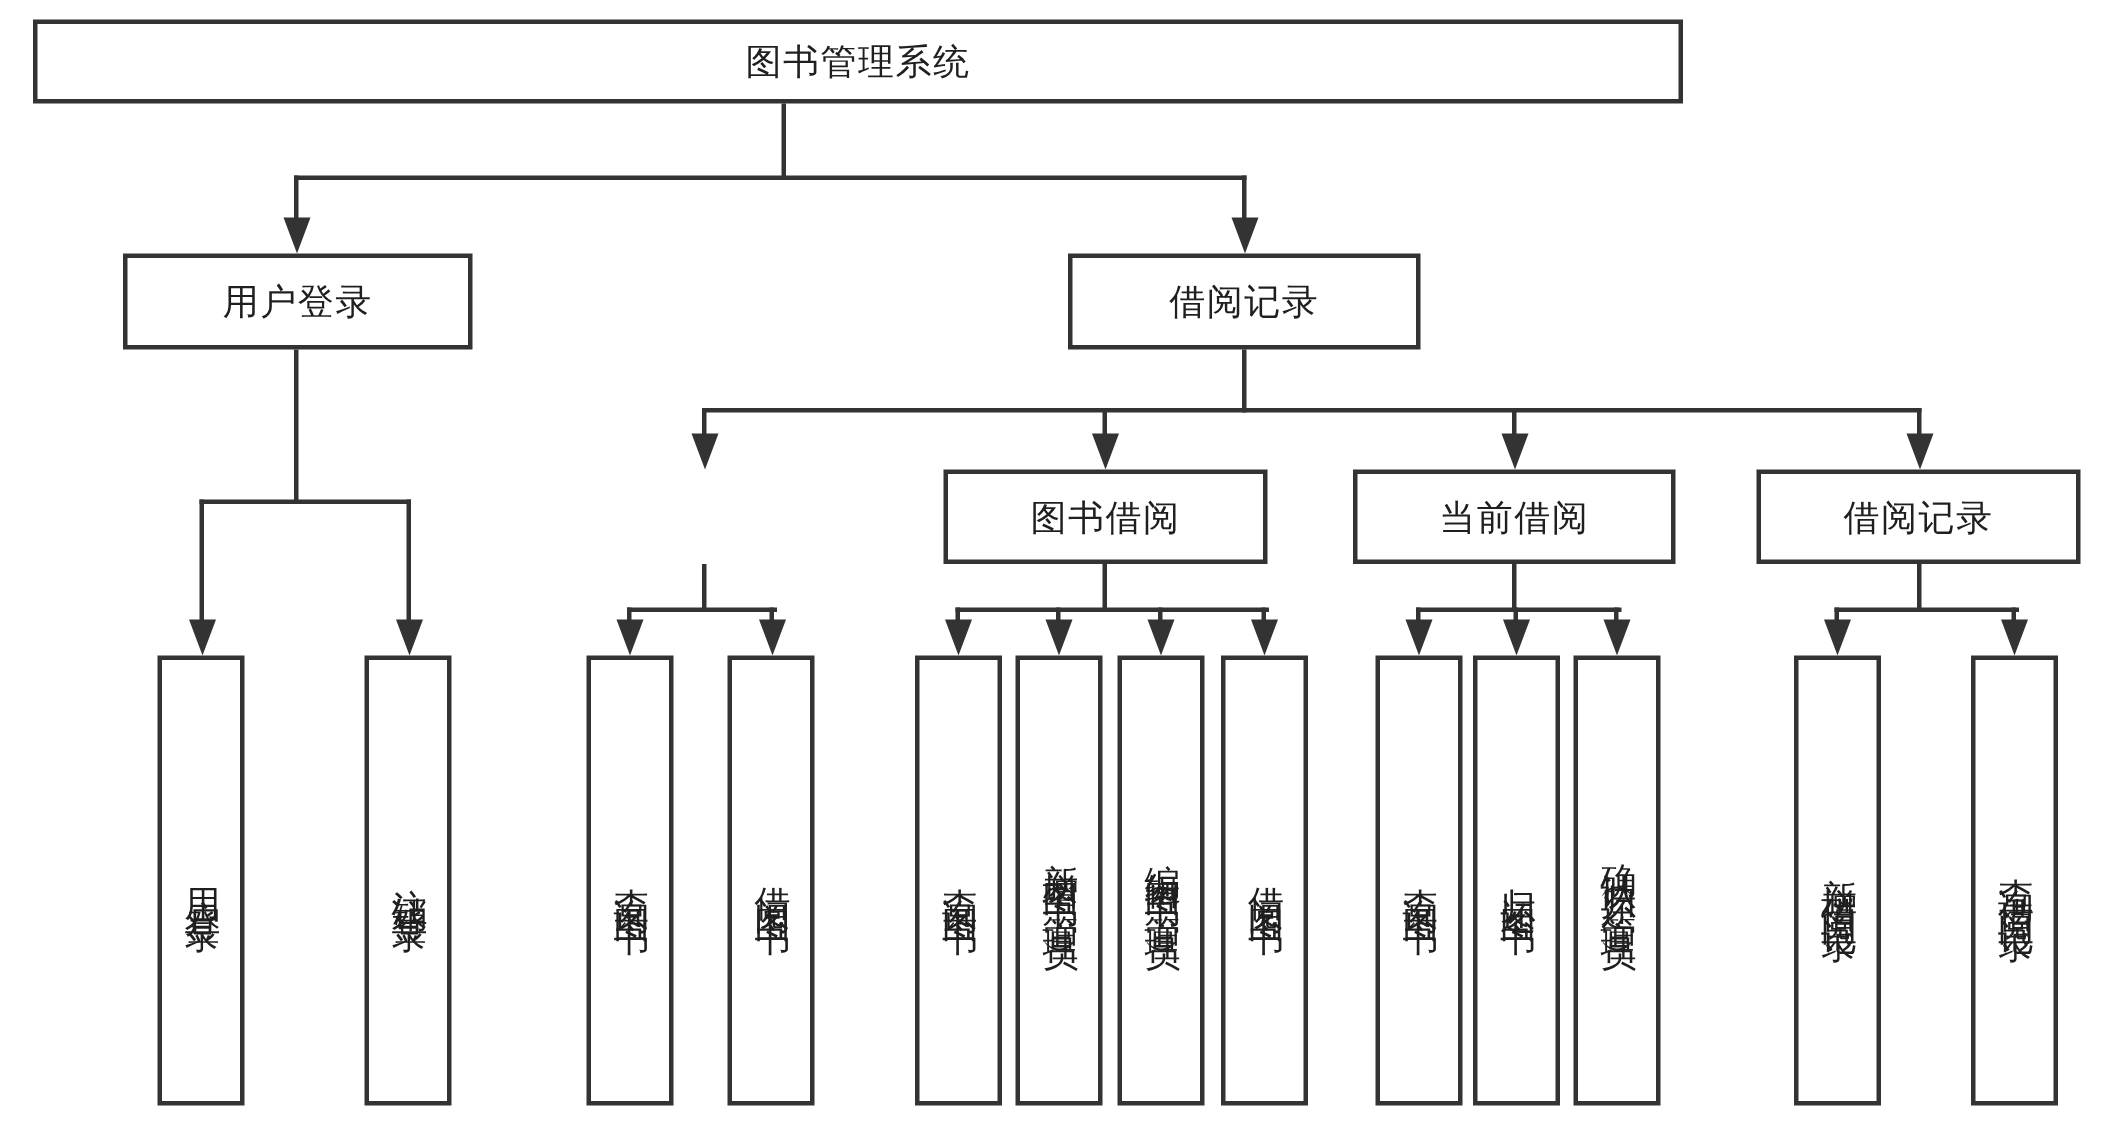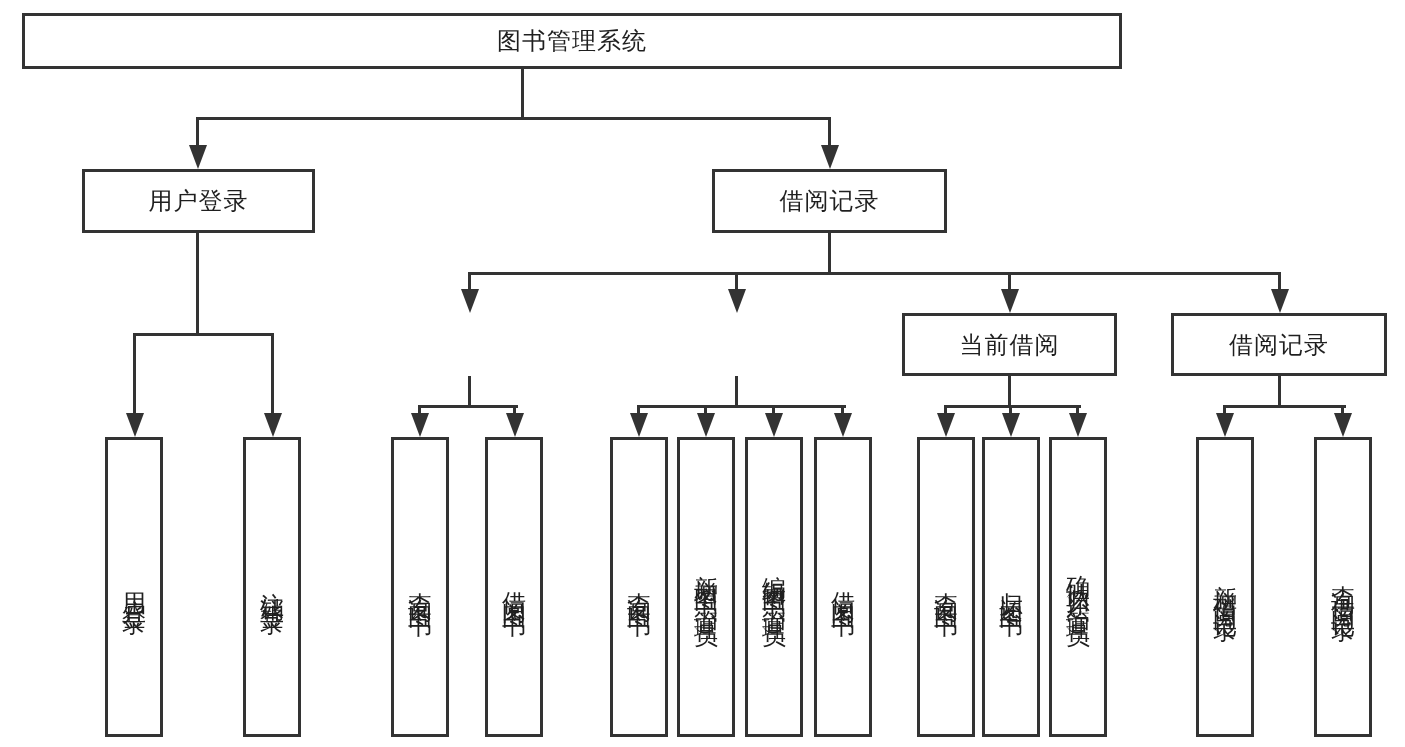--- a/index.html
+++ b/index.html
@@ -90,20 +90,23 @@
   <div class="hl" style="left:468px;top:272px;width:813px"></div>
   <div class="vl" style="left:468px;top:272px;height:19px"></div>
   <div class="ar" style="left:461px;top:289px"></div>
   <div class="vl" style="left:735px;top:272px;height:19px"></div>
   <div class="ar" style="left:728px;top:289px"></div>
   <div class="vl" style="left:1008px;top:272px;height:19px"></div>
   <div class="ar" style="left:1001px;top:289px"></div>
   <div class="vl" style="left:1278px;top:272px;height:19px"></div>
   <div class="ar" style="left:1271px;top:289px"></div>
 
+  <div class="node" style="left:629px;top:313px;width:216px;height:63px">
+    <span class="hlabel">图书借阅</span>
+  </div>
   <div class="node" style="left:902px;top:313px;width:215px;height:63px">
     <span class="hlabel">当前借阅</span>
   </div>
   <div class="node" style="left:1171px;top:313px;width:216px;height:63px">
     <span class="hlabel">借阅记录</span>
   </div>
 
   <div class="vl" style="left:468px;top:376px;height:32px"></div>
   <div class="vl" style="left:735px;top:376px;height:32px"></div>
   <div class="vl" style="left:1008px;top:376px;height:32px"></div>

